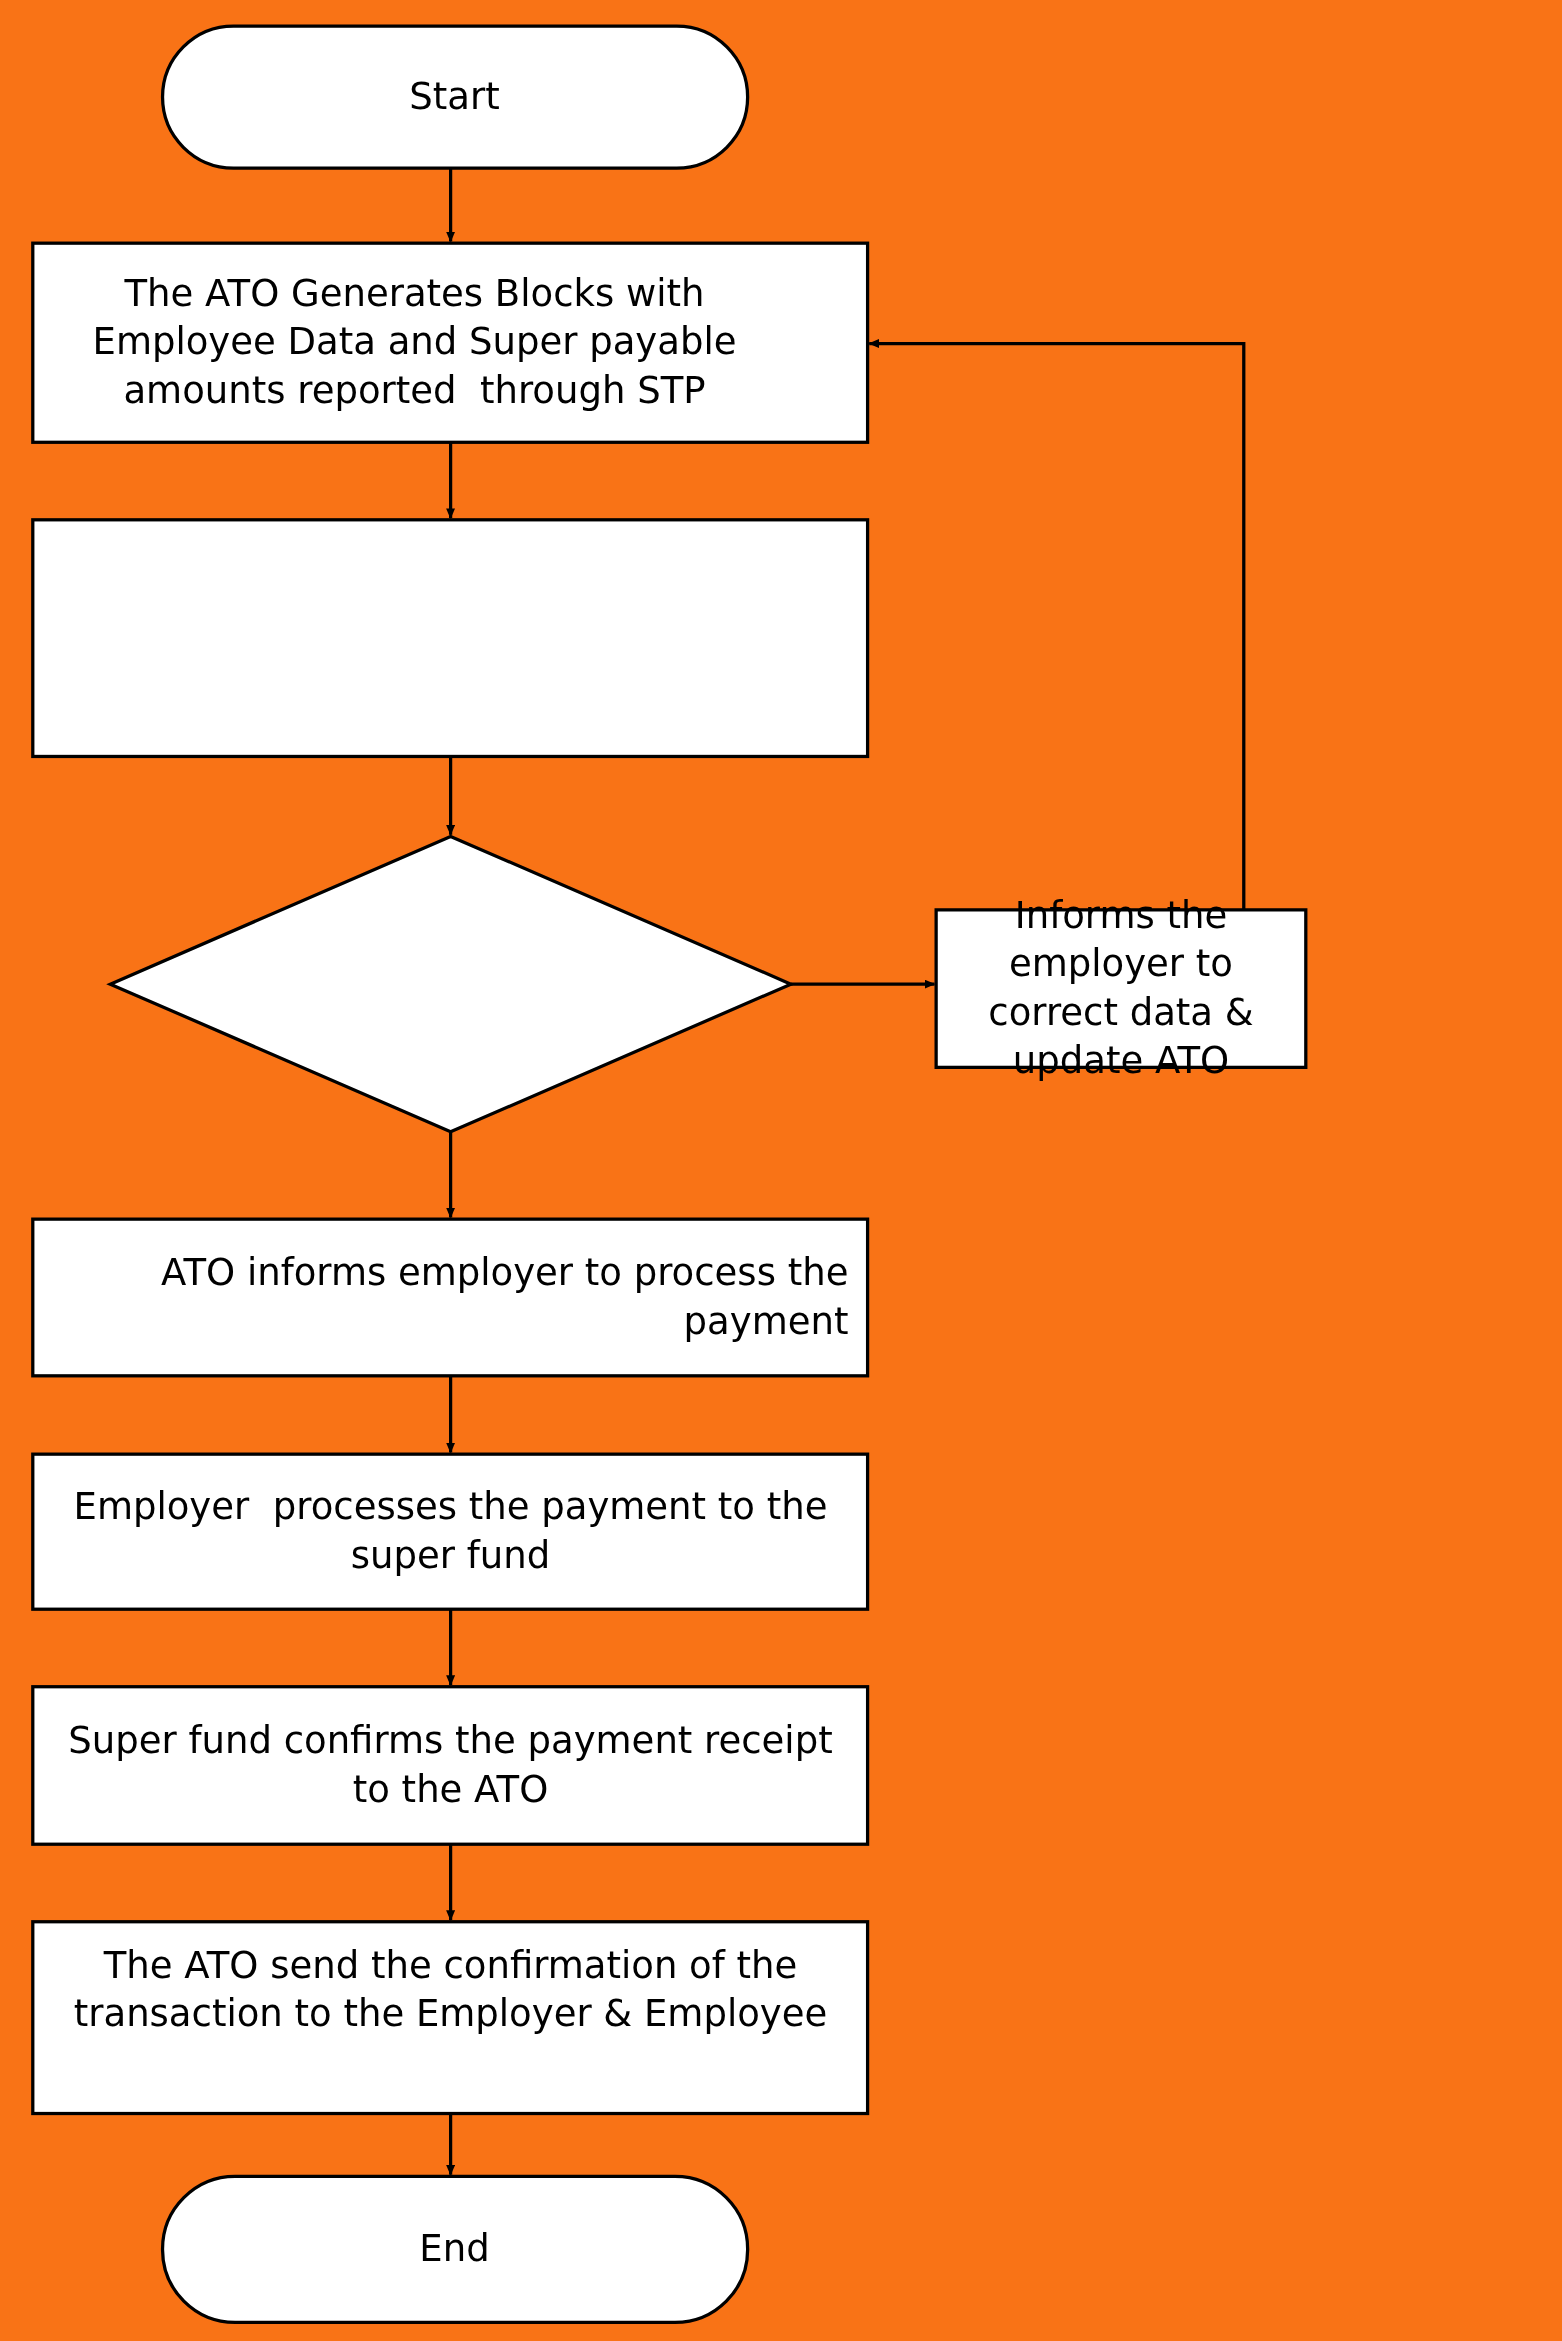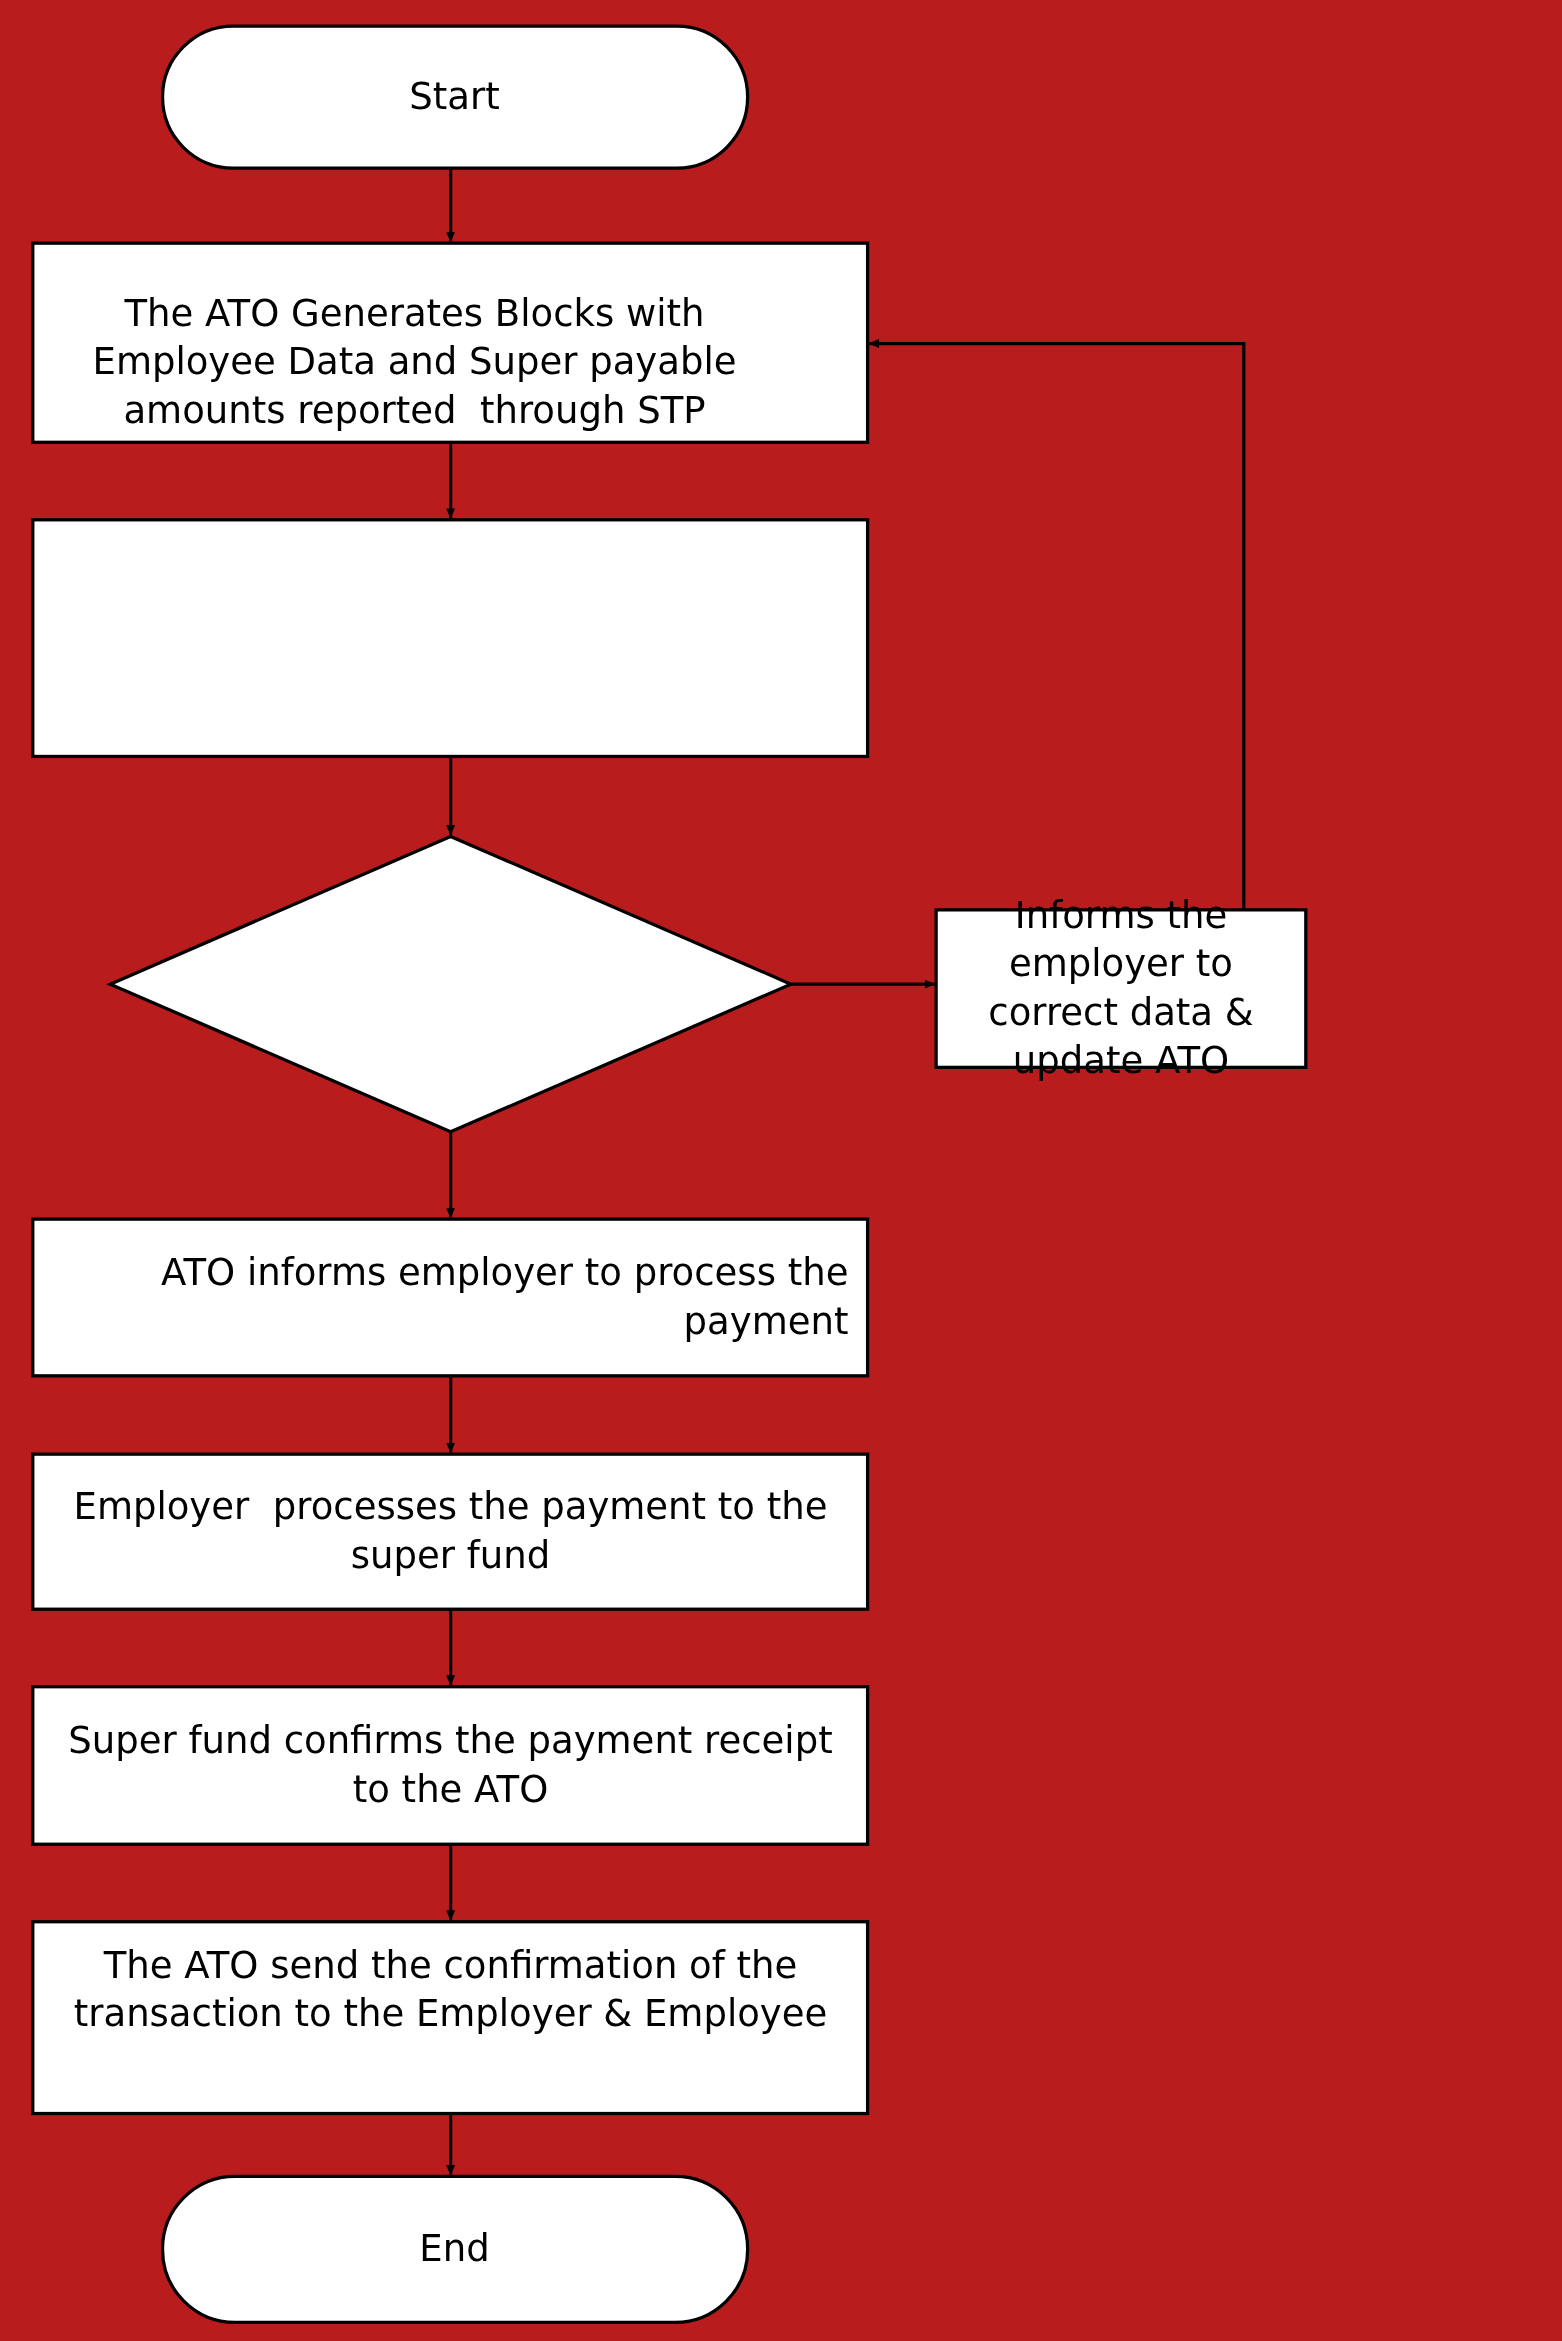--- a/index.html
+++ b/index.html
@@ -8,21 +8,21 @@
     padding: 0;
     background: #ffffff;
   }
   body {
     font-family: "DejaVu Sans", sans-serif;
   }
   #canvas {
     position: relative;
     width: 1563px;
     height: 2342px;
-    background: #b91c1c;
+    background: #f97316;
     overflow: hidden;
   }
   #flow-svg {
     position: absolute;
     left: 0;
     top: 0;
     width: 1563px;
     height: 2342px;
   }
   .node-label {
@@ -41,21 +41,21 @@
   .lbl-terminator { font-size: 37px; }
   .lbl-process    { font-size: 37px; }
   .lbl-decision   { font-size: 37px; }
   .lbl-side       { font-size: 37px; }
 
   
   #label-start { left: 162px; top: 26px;   width: 585px; height: 142px; }
   #label-end   { left: 162px; top: 2176px; width: 585px; height: 146px; }
 
   
-  #label-ato-generates   { left: 33px; top: 243px;  width: 763px; height: 199px; padding: 0 19.6px; margin-top: 20px; }
+  #label-ato-generates   { left: 33px; top: 243px;  width: 763px; height: 199px; padding: 0 19.6px; }
   #label-ato-request     { left: 33px; top: 520px;  width: 835px; height: 237px; padding: 0 19.6px; }
   #label-ato-informs     { left: 33px; top: 1219px; width: 835px; height: 157px; padding: 0 19.6px; text-align: right; }
   #label-employer-pays   { left: 33px; top: 1454px; width: 835px; height: 155px; padding: 0 19.6px; }
   #label-fund-confirms   { left: 33px; top: 1687px; width: 835px; height: 157px; padding: 0 19.6px; }
   #label-ato-confirm     { left: 33px; top: 1922px; width: 835px; height: 136px; padding: 0 19.6px; }
 
   
   #label-decision { left: 175px; top: 938px; width: 550px; height: 91px; }
 
   

